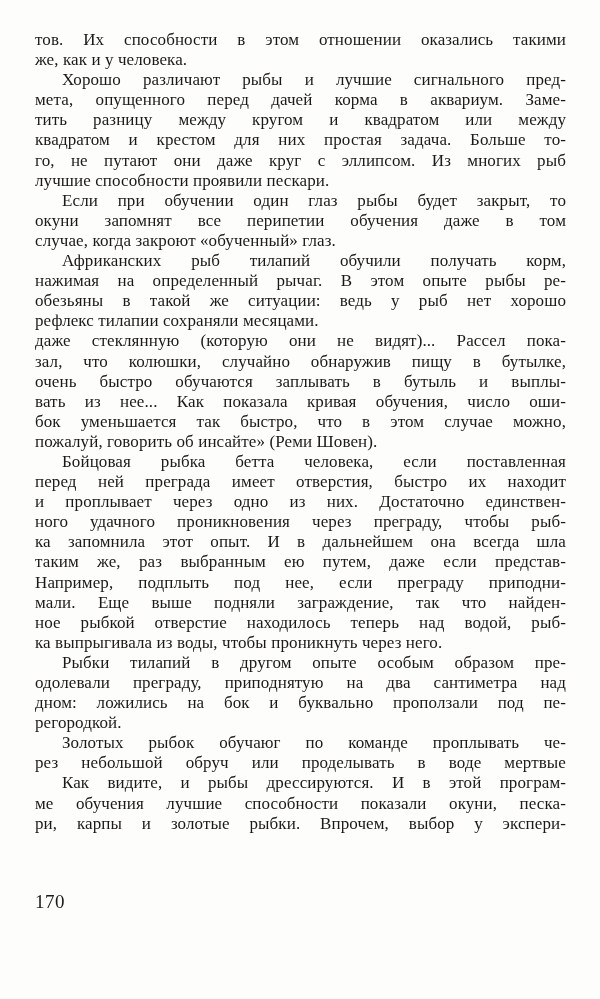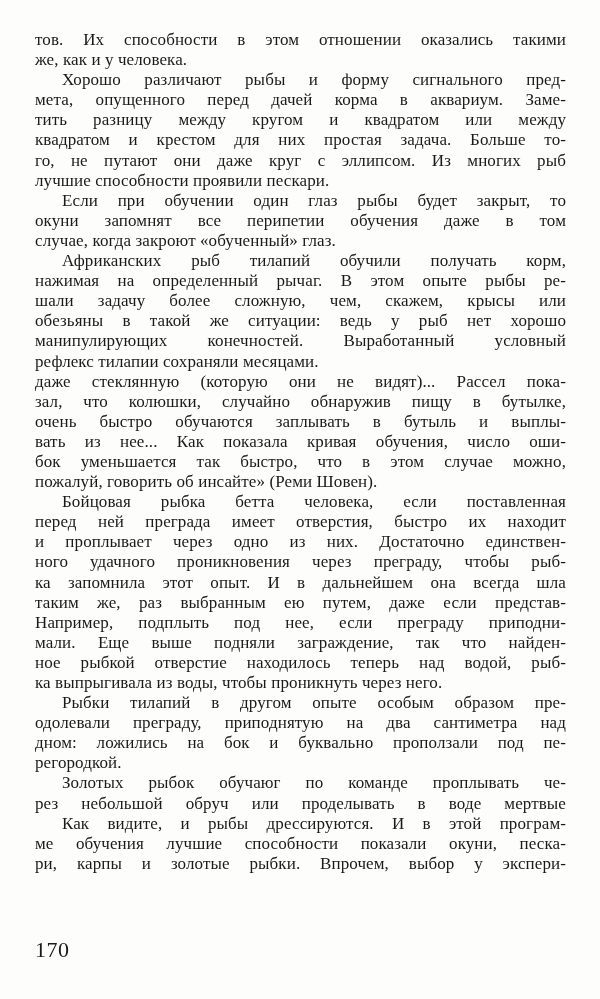--- a/index.html
+++ b/index.html
@@ -34,47 +34,45 @@
   }
   .line.endline {
     text-align-last: left;
   }
   .line.indent {
     text-indent: 27px;
   }
   .folio {
     position: absolute;
     left: 35px;
-    top: 940px;
-    font-size: 22px;
+    top: 892px;
+    font-size: 19px;
     line-height: 20px;
     letter-spacing: 0.5px;
   }
 </style>
 </head>
 <body>
 
 <div class="page">
   <div class="textblock">
       <div class="line">тов. Их способности в этом отношении оказались такими</div>
       <div class="line endline">же, как и у человека.</div>
-      <div class="line indent">Хорошо различают рыбы и форму сигнального пред-</div>
+      <div class="line indent">Хорошо различают рыбы и лучшие сигнального пред-</div>
       <div class="line">мета, опущенного перед дачей корма в аквариум. Заме-</div>
       <div class="line">тить разницу между кругом и квадратом или между</div>
       <div class="line">квадратом и крестом для них простая задача. Больше то-</div>
       <div class="line">го, не путают они даже круг с эллипсом. Из многих рыб</div>
       <div class="line endline">лучшие способности проявили пескари.</div>
       <div class="line indent">Если при обучении один глаз рыбы будет закрыт, то</div>
       <div class="line">окуни запомнят все перипетии обучения даже в том</div>
       <div class="line endline">случае, когда закроют «обученный» глаз.</div>
       <div class="line indent">Африканских рыб тилапий обучили получать корм,</div>
       <div class="line">нажимая на определенный рычаг. В этом опыте рыбы ре-</div>
-      <div class="line">шали задачу более сложную, чем, скажем, крысы или</div>
       <div class="line">обезьяны в такой же ситуации: ведь у рыб нет хорошо</div>
-      <div class="line">манипулирующих конечностей. Выработанный условный</div>
       <div class="line endline">рефлекс тилапии сохраняли месяцами.</div>
       <div class="line">даже стеклянную (которую они не видят)... Рассел пока-</div>
       <div class="line">зал, что колюшки, случайно обнаружив пищу в бутылке,</div>
       <div class="line">очень быстро обучаются заплывать в бутыль и выплы-</div>
       <div class="line">вать из нее... Как показала кривая обучения, число оши-</div>
       <div class="line">бок уменьшается так быстро, что в этом случае можно,</div>
       <div class="line endline">пожалуй, говорить об инсайте» (Реми Шовен).</div>
       <div class="line indent">Бойцовая рыбка бетта человека, если поставленная</div>
       <div class="line">перед ней преграда имеет отверстия, быстро их находит</div>
       <div class="line">и проплывает через одно из них. Достаточно единствен-</div>

